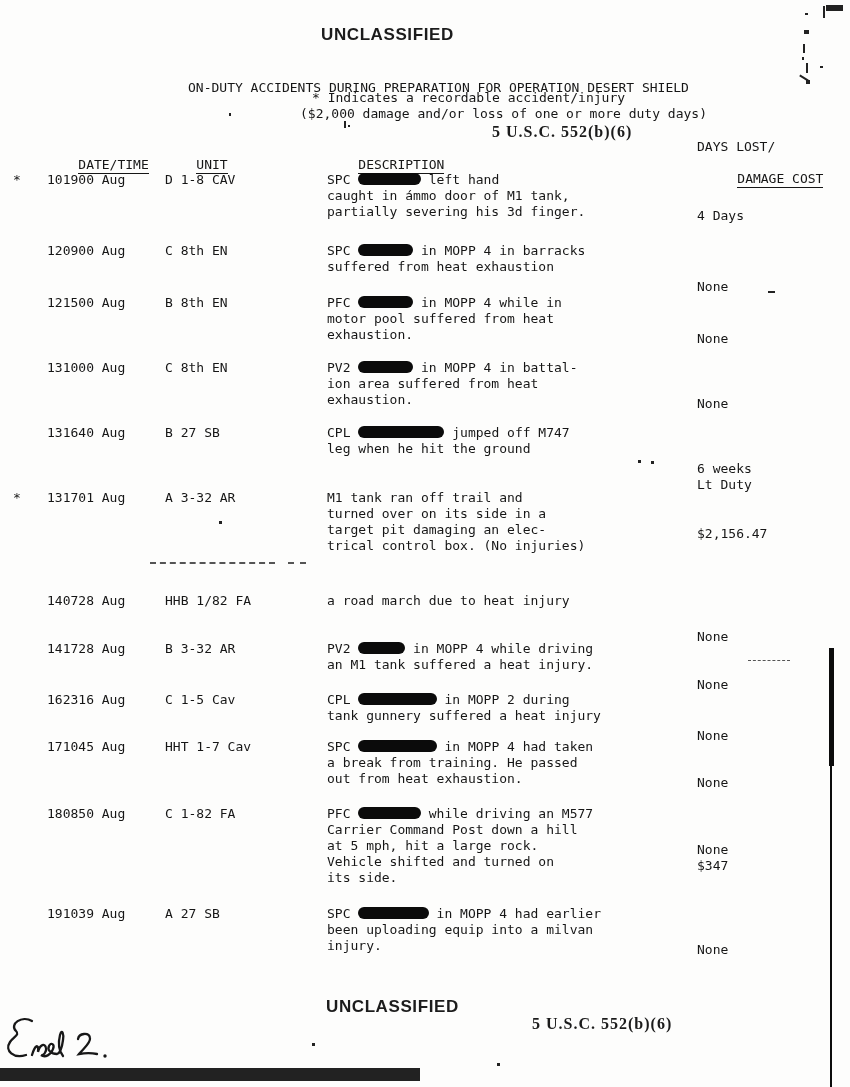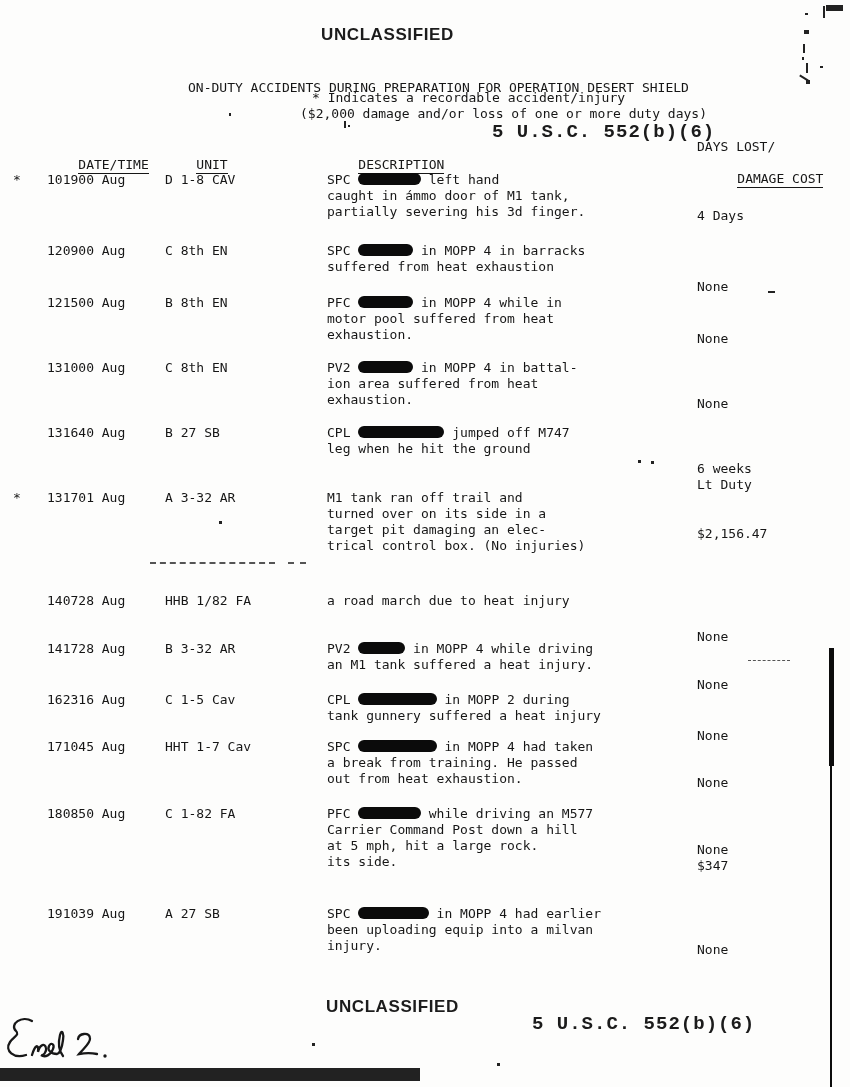--- a/index.html
+++ b/index.html
@@ -8,22 +8,22 @@
     overflow:hidden;color:#161616;
     font-family:"DejaVu Sans Mono","Liberation Mono",monospace;
     font-size:13px;line-height:16px;
   }
   .abs{position:absolute;white-space:pre;}
   .classification{
     font-family:"Liberation Sans","DejaVu Sans",sans-serif;
     font-weight:700;font-size:17px;letter-spacing:.6px;color:#1c1c1c;
   }
   .stamp{
-    font-family:Liberation Mono, monospace;
-    font-weight:700;font-size:19px;letter-spacing:1px;color:#1b1b1b;
+    font-family:Liberation Serif, serif;
+    font-weight:700;font-size:16px;letter-spacing:1px;color:#1b1b1b;
   }
   .colhead{border-bottom:1.6px solid #161616;padding-bottom:1px;}
   .row{position:absolute;left:0;width:850px;}
   .cell{position:absolute;top:0;white-space:pre;}
   .cell.star{left:13px;}
   .cell.date{left:47px;}
   .cell.unit{left:165px;}
   .cell.desc{left:327px;}
   .cell.days{left:697px;margin-top:36px;}
   .redact{
@@ -130,21 +130,21 @@
     <span class="cell star"></span>
     <span class="cell date">171045 Aug</span>
     <span class="cell unit">HHT 1-7 Cav</span>
     <span class="cell desc"><div>SPC <span class="redact" style="width: 78.3px;"></span> in MOPP 4 had taken</div><div>a break from training. He passed</div><div>out from heat exhaustion.</div></span>
     <span class="cell days"><div>None</div></span>
   </div>
       <div class="row" style="top: 806px;">
     <span class="cell star"></span>
     <span class="cell date">180850 Aug</span>
     <span class="cell unit">C 1-82 FA</span>
-    <span class="cell desc"><div>PFC <span class="redact" style="width: 62.64px;"></span> while driving an M577</div><div>Carrier Command Post down a hill</div><div>at 5 mph, hit a large rock.</div><div>its side.</div></span>
+    <span class="cell desc"><div>PFC <span class="redact" style="width: 62.64px;"></span> while driving an M577</div><div>Carrier Command Post down a hill</div><div>at 5 mph, hit a large rock.</div><div>Vehicle shifted and turned on</div><div>its side.</div></span>
     <span class="cell days"><div>None</div><div>$347</div></span>
   </div>
       <div class="row" style="top: 906px;">
     <span class="cell star"></span>
     <span class="cell date">191039 Aug</span>
     <span class="cell unit">A 27 SB</span>
     <span class="cell desc"><div>SPC <span class="redact" style="width: 70.47px;"></span> in MOPP 4 had earlier</div><div>been uploading equip into a milvan</div><div>injury.</div></span>
     <span class="cell days"><div>None</div></span>
   </div>
     </div>

